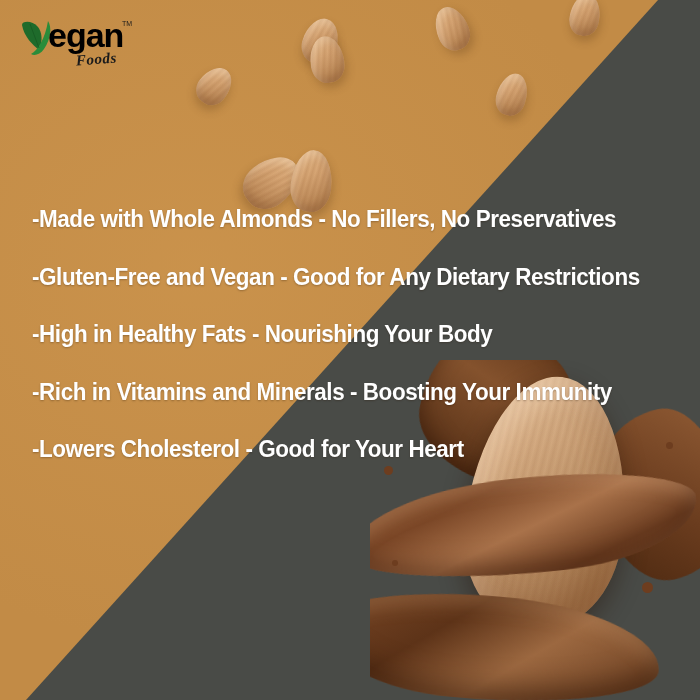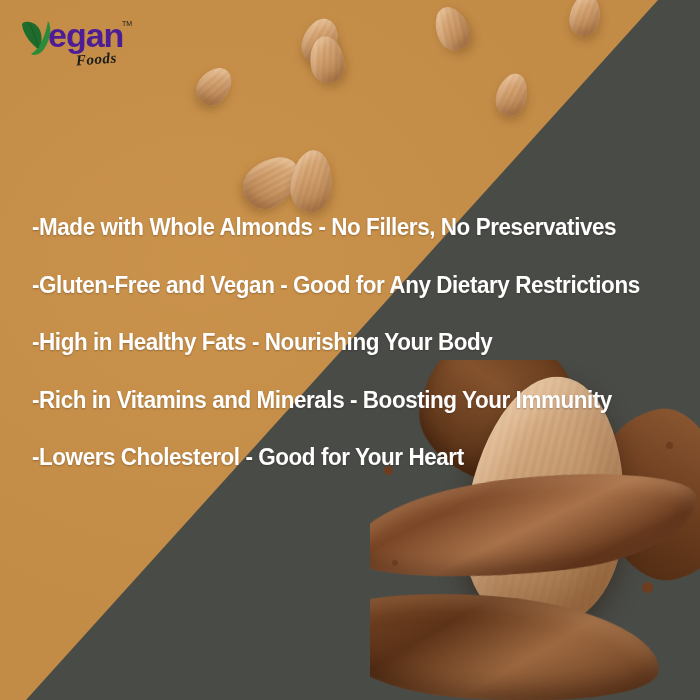--- a/index.html
+++ b/index.html
@@ -122,21 +122,21 @@
     height: 56px;
   }
   .logo-word {
     position: absolute;
     left: 30px;
     top: 0px;
     font-family: "Liberation Sans", sans-serif;
     font-weight: bold;
     font-size: 34px;
     letter-spacing: -1px;
-    color: #4c1d95;
+    color: #000000;
     line-height: 34px;
   }
   .logo-tm {
     position: absolute;
     left: 104px;
     top: 2px;
     font-size: 7px;
     color: #1b1b1b;
     font-family: "Liberation Sans", sans-serif;
   }
@@ -157,21 +157,21 @@
     left: 0;
     top: 1px;
     width: 40px;
     height: 38px;
   }
 
   
   .benefits {
     position: absolute;
     left: 32px;
-    top: 212px;
+    top: 204px;
     width: 664px;
   }
   .benefit {
     color: #ffffff;
     font-family: "Liberation Sans", sans-serif;
     font-weight: bold;
     font-size: 23.5px;
     line-height: 30px;
     height: 57.5px;
     letter-spacing: -0.45px;

